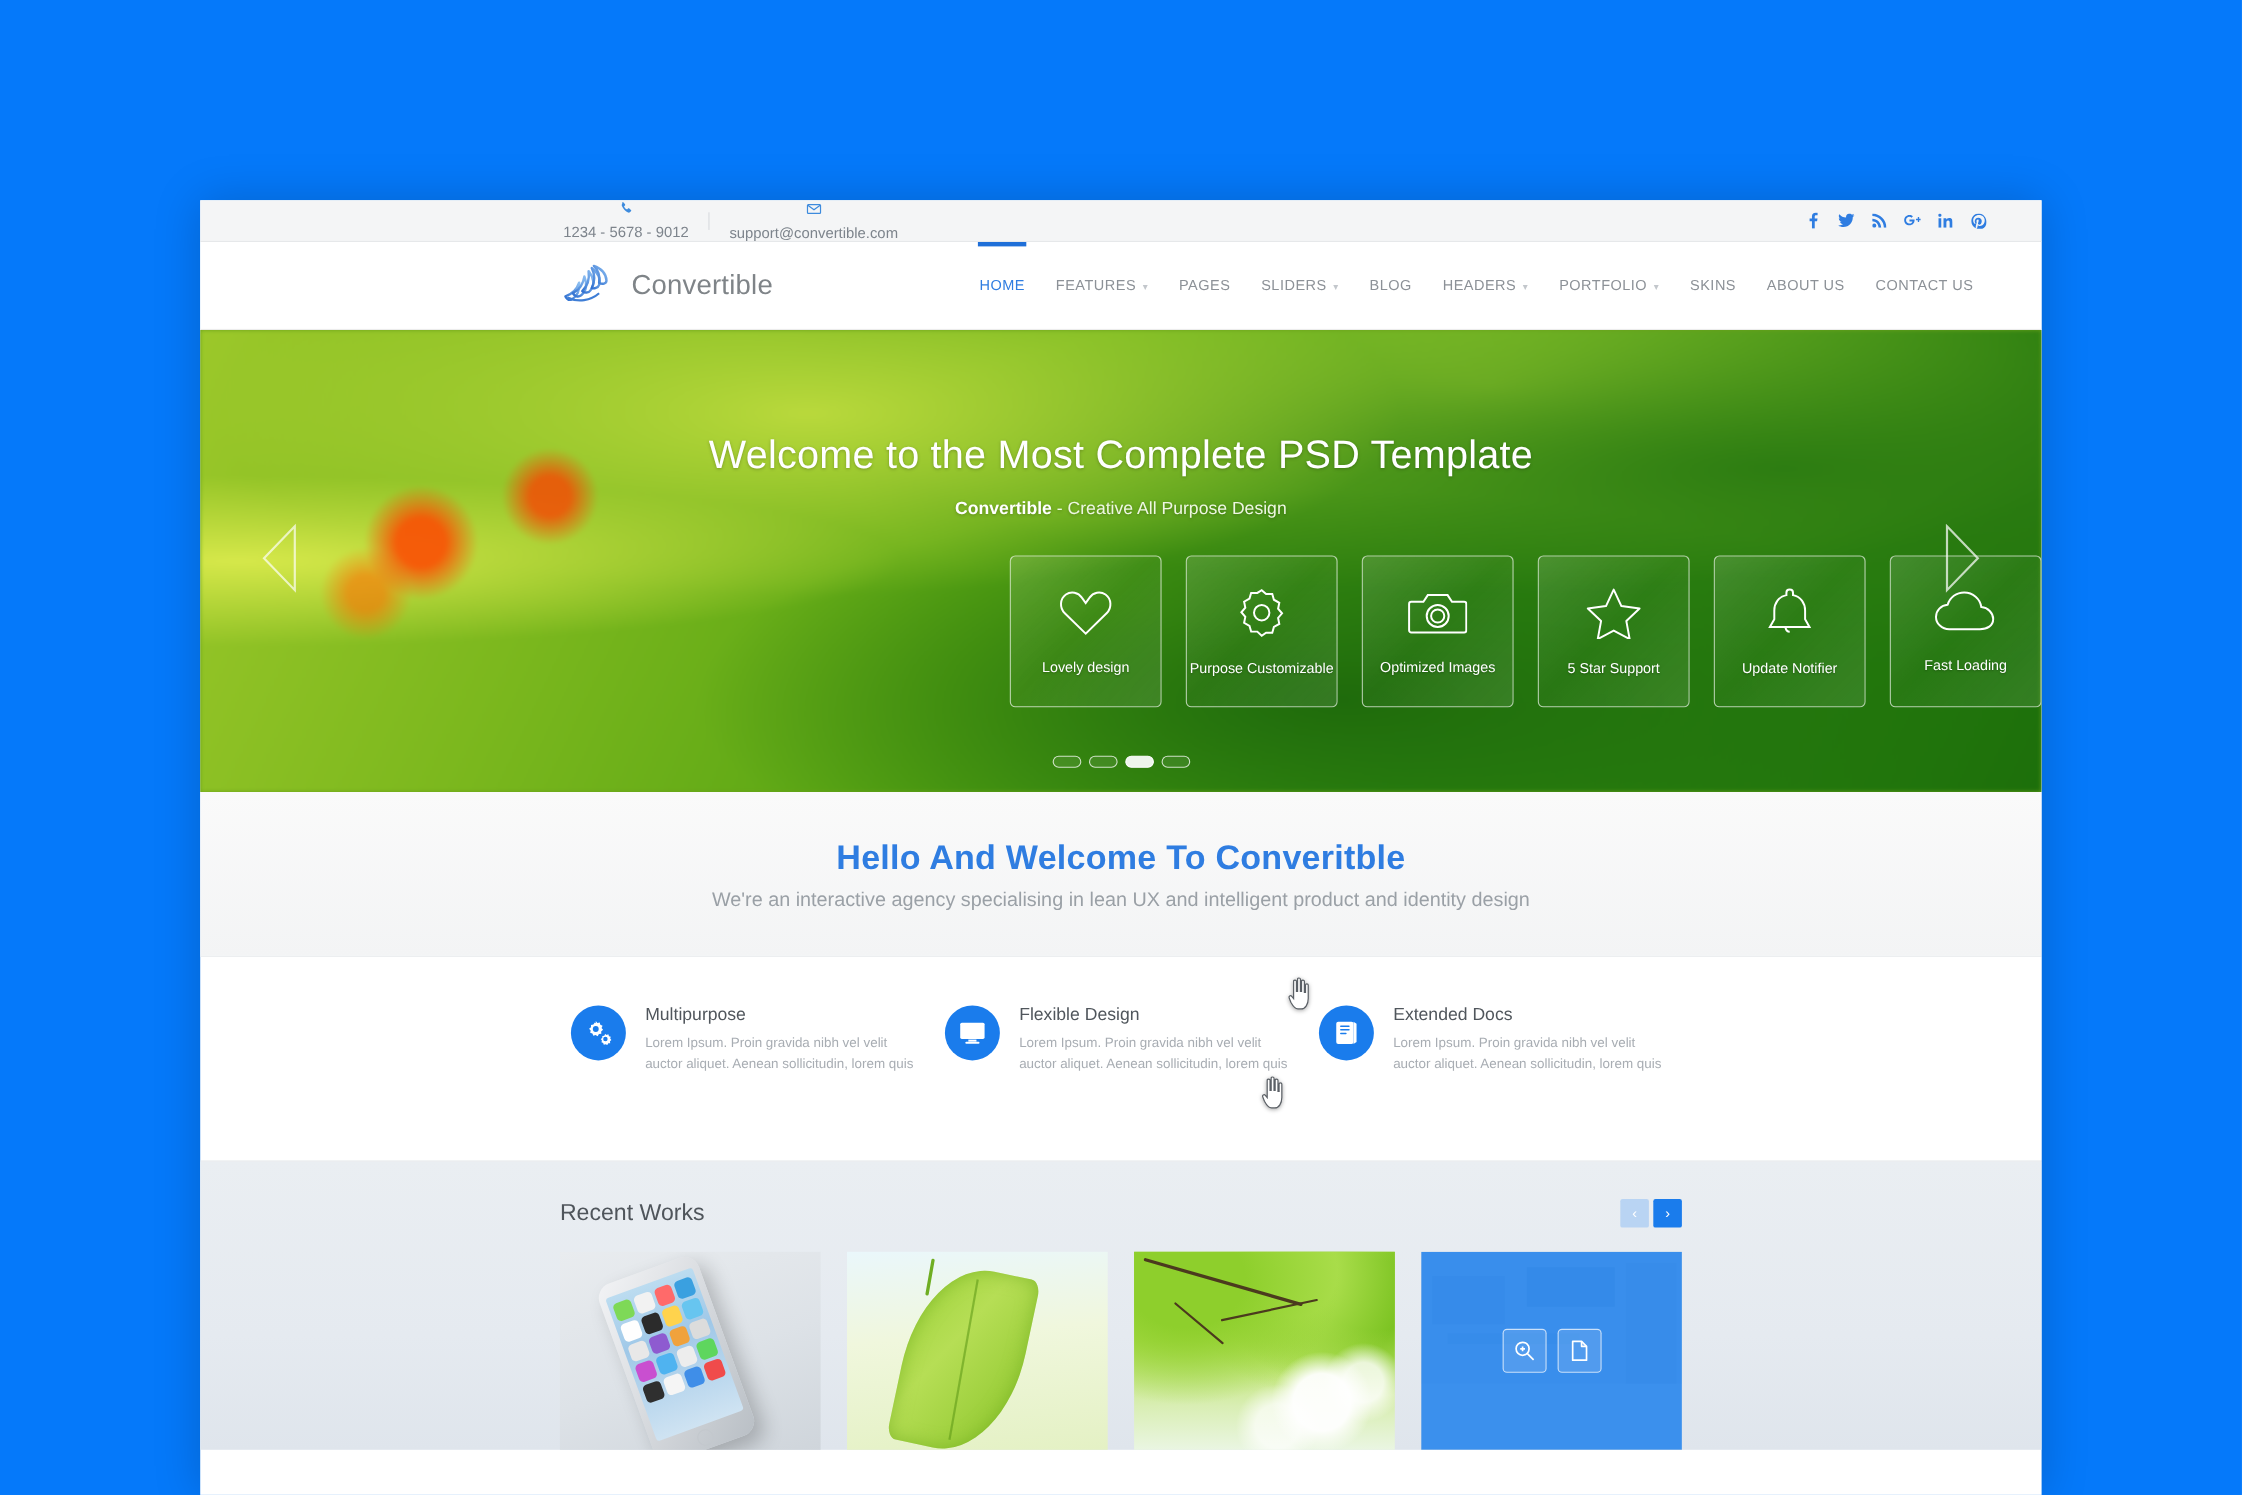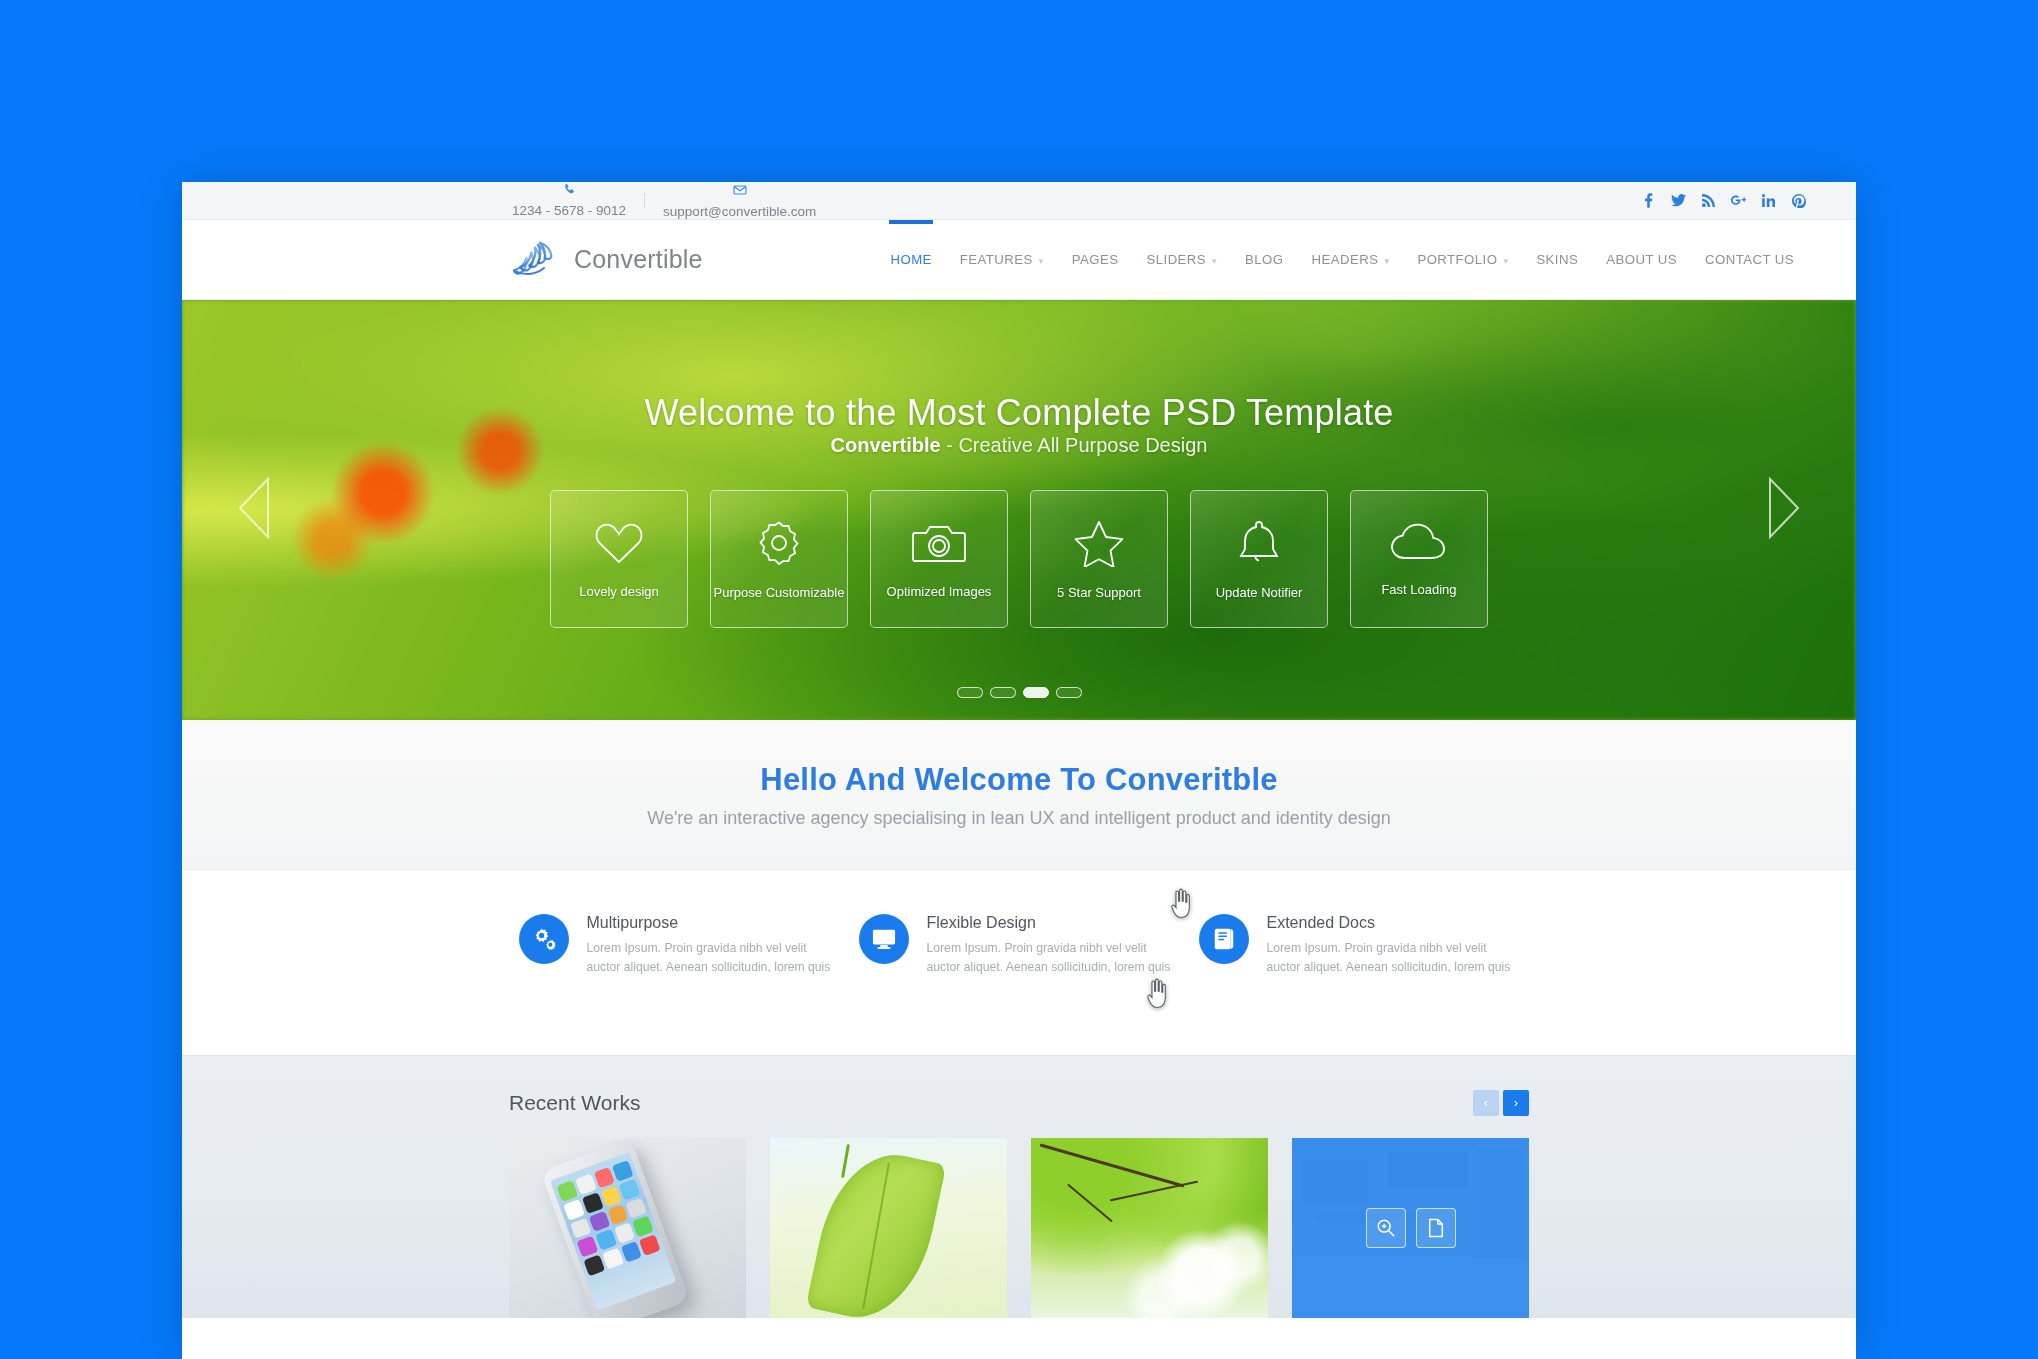--- a/index.html
+++ b/index.html
@@ -79,26 +79,26 @@
       radial-gradient(ellipse at 70% 12%, #9fd231 0%, rgba(159,210,49,0) 36%),
       linear-gradient(115deg, #9cc82a 0%, #7cb81e 22%, #56a413 45%, #2f8a10 68%, #1d6f0b 100%);
     filter: blur(2px);
   }
   .hero-inner { position: relative; z-index: 3; text-align: center; padding-top: 92px; }
   .hero-title {
     color: #ffffff; font-size: 36px; font-weight: 400; letter-spacing: .2px;
     text-shadow: 0 1px 3px rgba(0,0,0,.25);
   }
   .hero-sub {
-    color: #eef7e2; font-size: 20px; margin-top: 0; font-weight: 400;
+    color: #eef7e2; font-size: 16px; margin-top: 20px; font-weight: 400;
     text-shadow: 0 1px 3px rgba(0,0,0,.25);
   }
   .hero-sub b { font-weight: 700; color: #ffffff; }
   .feature-row {
-    display: flex; justify-content: center; gap: 22px;
+    display: flex; justify-content: flex-end; gap: 22px;
     margin-top: 33px;
   }
   .feature-box {
     width: 138px; height: 138px;
     border: 1px solid rgba(255,255,255,.62);
     border-radius: 5px;
     background: linear-gradient(135deg, rgba(255,255,255,.13) 0%, rgba(255,255,255,.03) 48%, rgba(255,255,255,.10) 100%);
     display: flex; flex-direction: column; align-items: center; justify-content: center;
     cursor: pointer;
   }

